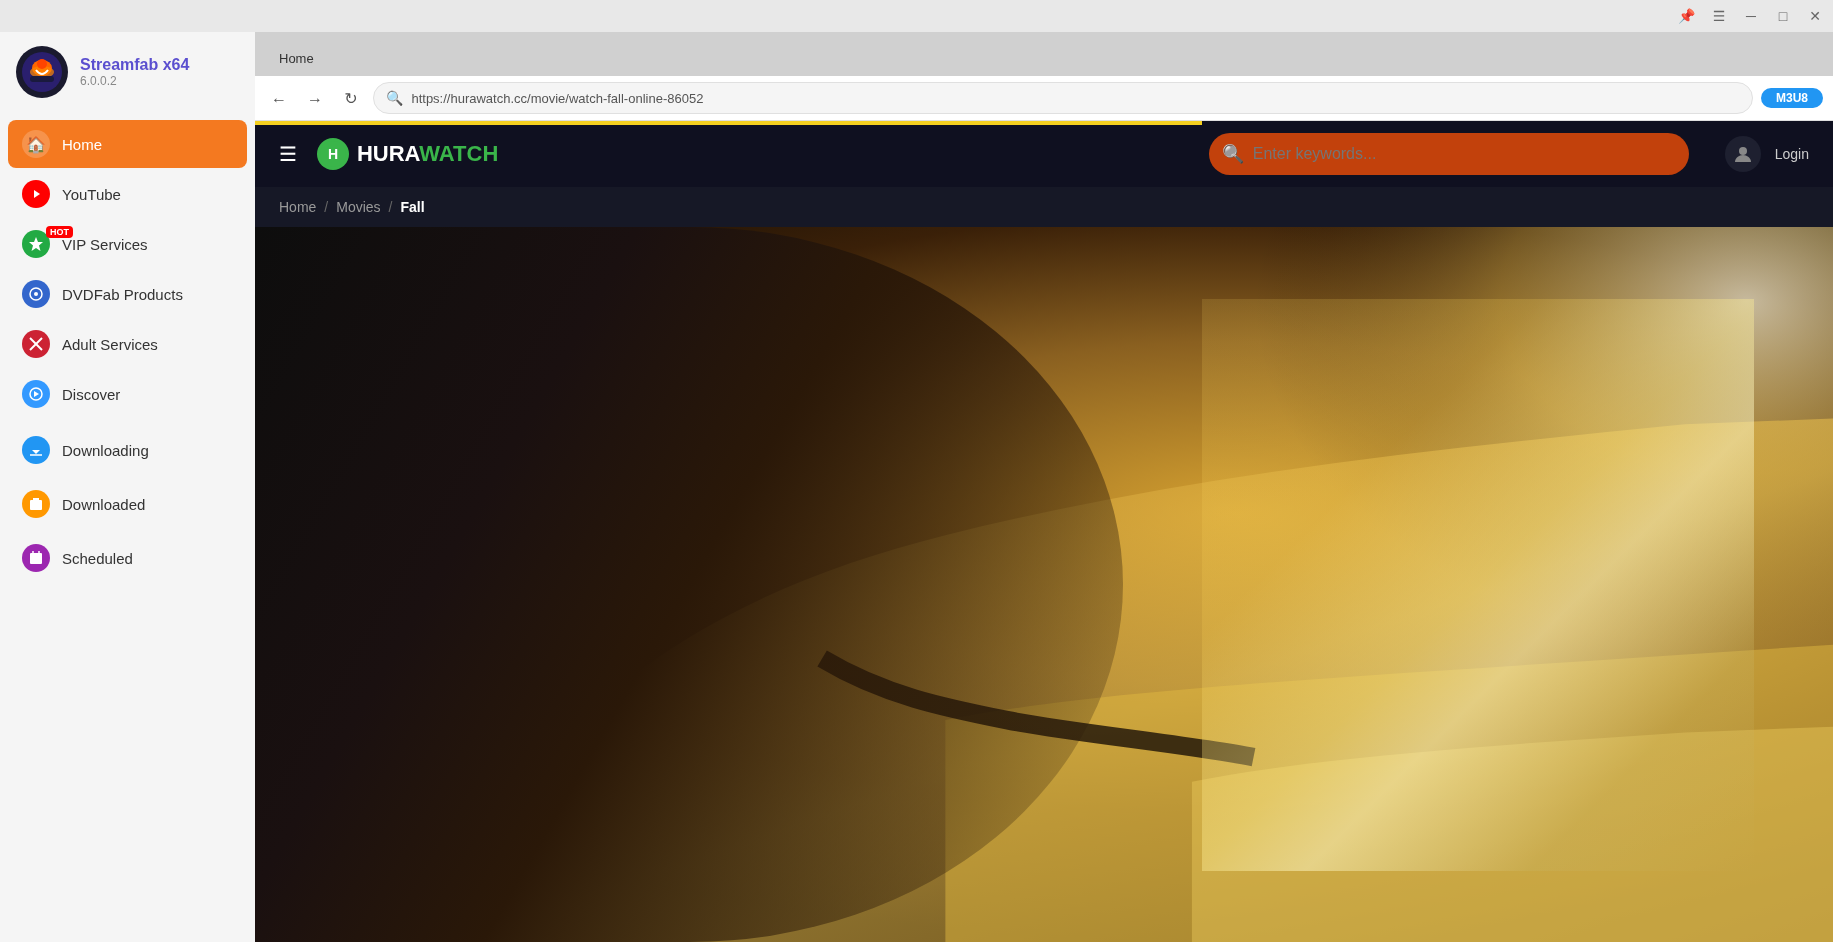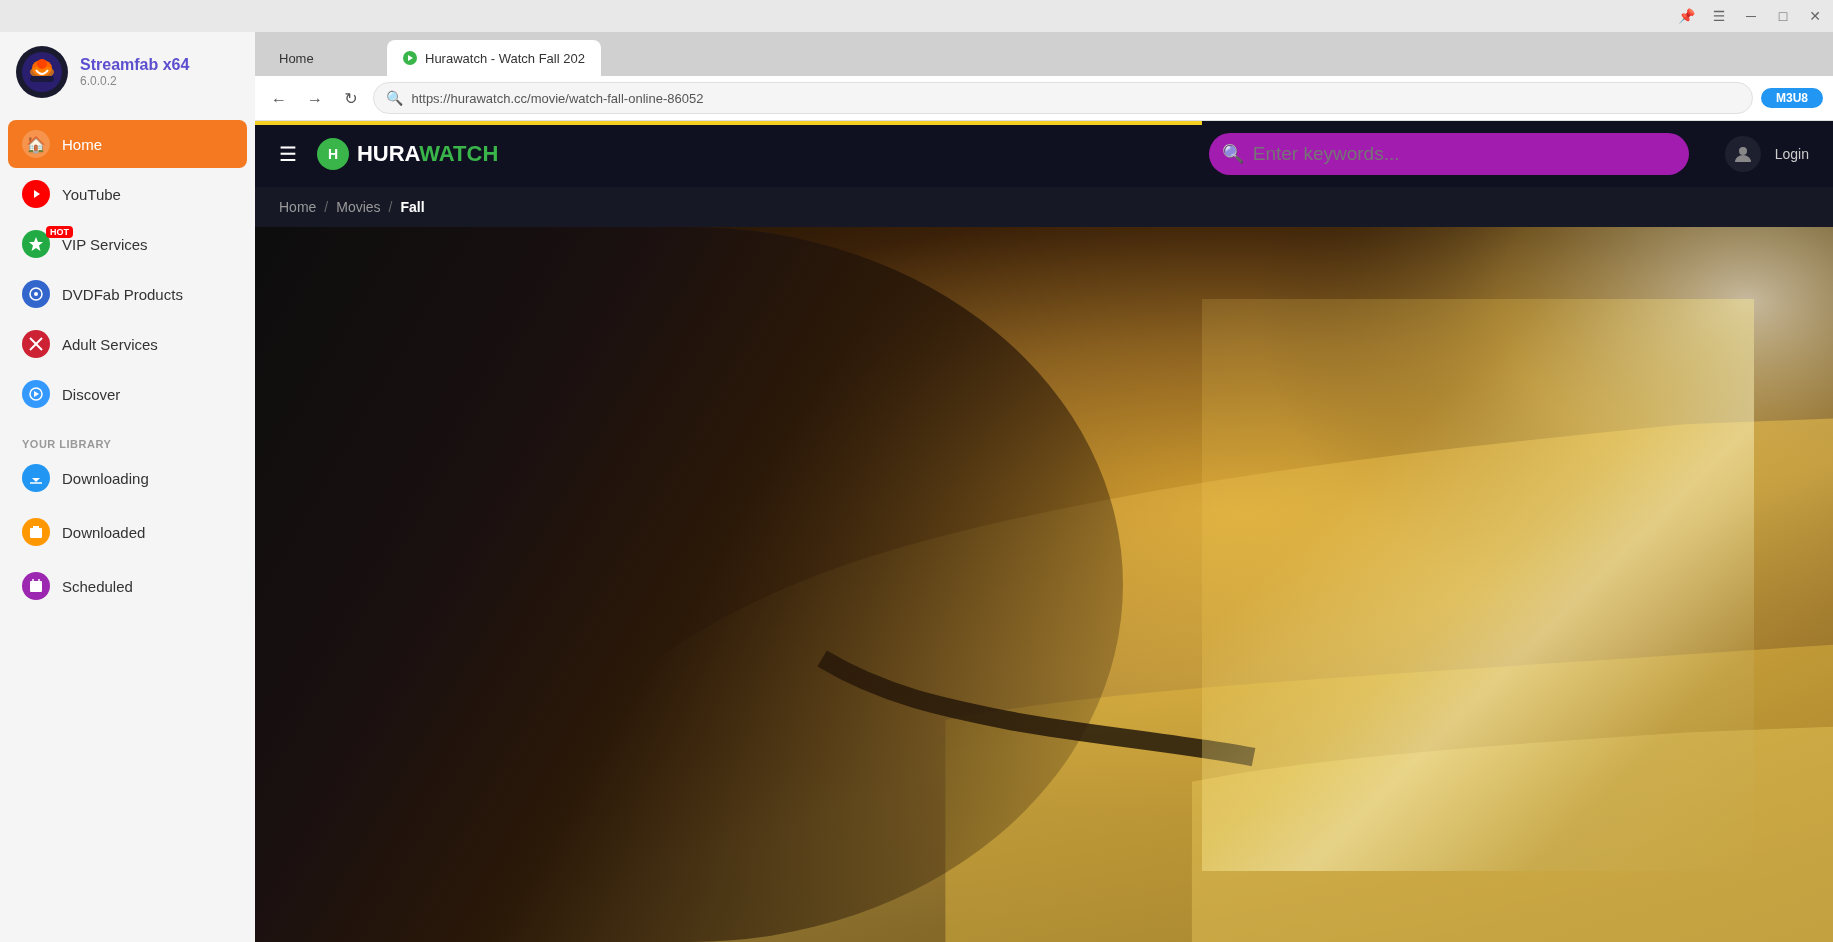--- a/index.html
+++ b/index.html
@@ -325,26 +325,26 @@
 
     .hw-search {
       flex: 1;
       max-width: 480px;
       margin-left: auto;
     }
 
     .hw-search-input {
       width: 100%;
       height: 42px;
-      background: #a21caf;
+      background: #c2410c;
       border: none;
       border-radius: 21px;
       padding: 0 16px 0 44px;
       color: #ccc;
-      font-size: 19px;
+      font-size: 16px;
       outline: none;
     }
 
     .hw-search-wrapper {
       position: relative;
       display: flex;
       align-items: center;
     }
 
     .hw-search-icon {
@@ -547,21 +547,20 @@
         <div class="sidebar-item-icon" style="background:#3399ff;">
           <svg width="16" height="16" viewBox="0 0 16 16" fill="white">
               <circle cx="8" cy="8" r="6" stroke="white" stroke-width="1.5" fill="none"></circle>
               <polygon points="6,5 11,8 6,11" fill="white"></polygon>
             </svg>
         </div>
         <span class="sidebar-item-label">Discover</span>
       </div>
     </div>
 
-    <div class="section-label">YOUR LIBRARY</div>
     <div style="padding: 0 8px; display:flex; flex-direction:column; gap:6px;">
 
       <div class="sidebar-item">
         <div class="sidebar-item-icon" style="background:#2196f3;">
           <svg width="16" height="16" viewBox="0 0 16 16" fill="white">
               <path d="M8 2v8M4 8l4 4 4-4"></path>
               <path d="M2 13h12" stroke="white" stroke-width="1.5" fill="none"></path>
             </svg>
         </div>
         <span class="sidebar-item-label">Downloading</span>
@@ -587,29 +586,20 @@
         <span class="sidebar-item-label">Scheduled</span>
       </div>
     </div>
   </div>
 
   <div class="main-content">
 
     <div class="tab-bar">
       <div class="tab home-tab">
         <span>Home</span>
-      </div>
-      <div class="tab active-tab">
-        <div class="tab-favicon">
-          <svg width="12" height="12" viewBox="0 0 12 12">
-              <circle cx="6" cy="6" r="5" fill="#3ab54a"></circle>
-              <polygon points="4,3 9,6 4,9" fill="white"></polygon>
-            </svg>
-        </div>
-        <span>Hurawatch - Watch Fall 202</span>
       </div>
     </div>
 
     <div class="browser-chrome">
       <div class="nav-btn">←</div>
       <div class="nav-btn">→</div>
       <div class="nav-btn">↻</div>
       <div class="address-bar">
         <span class="address-bar-icon">🔍</span>
         <span class="address-text">https://hurawatch.cc/movie/watch-fall-online-86052</span>

